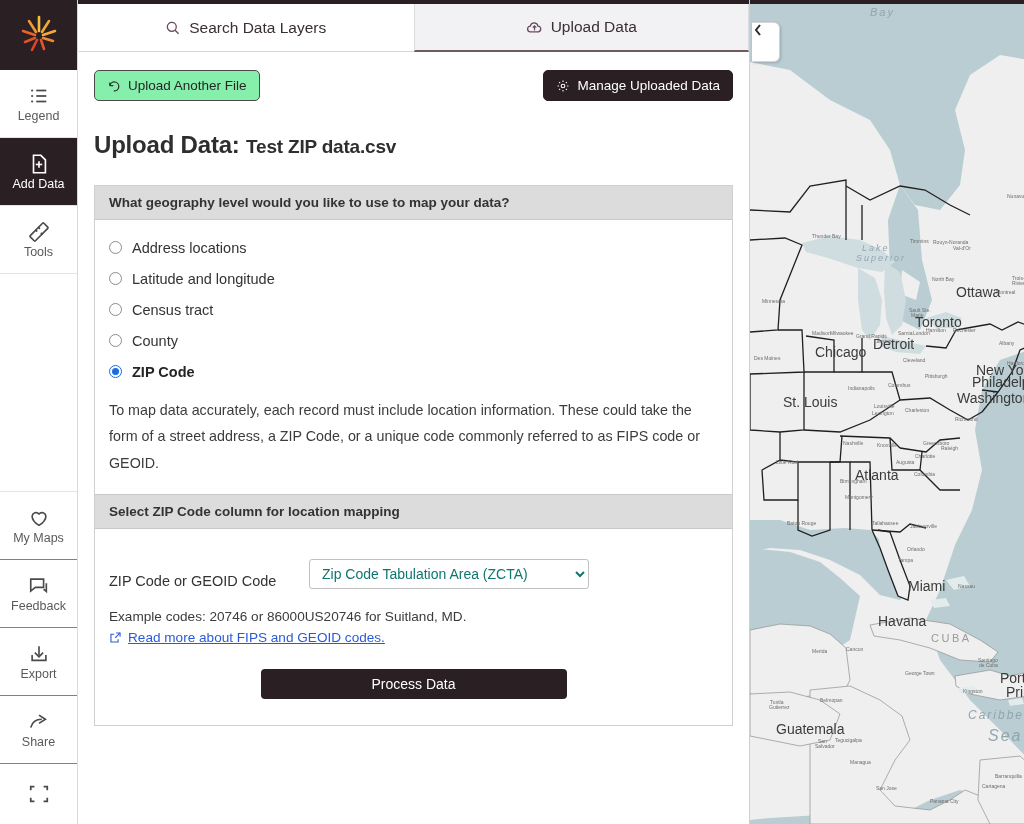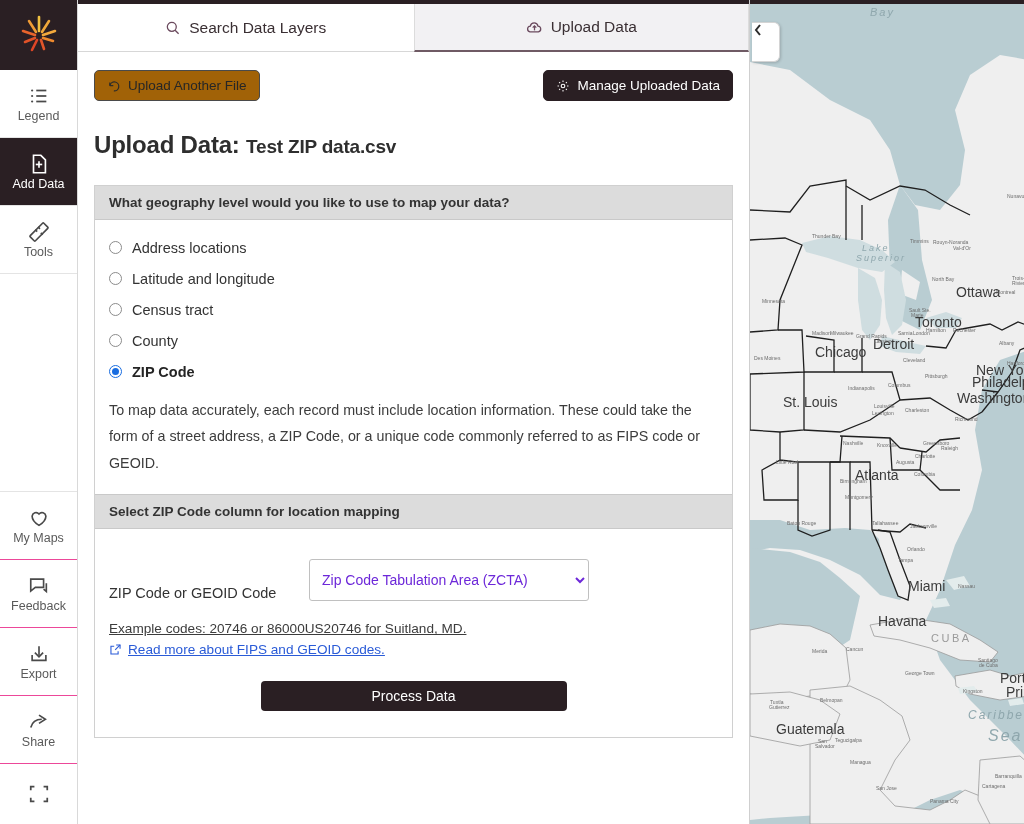--- a/index.html
+++ b/index.html
@@ -67,21 +67,21 @@
   .btnrow {
     display:flex; justify-content:space-between; align-items:center;
     padding:18px 16px 0 16px;
   }
   .btn {
     display:inline-flex; align-items:center; gap:7px;
     font-size:13.5px; cursor:pointer;
     border-radius:5px; padding:7px 12px;
     font-family:"Liberation Sans", sans-serif;
   }
-  .btn-outline { background:#a16207; border:1px solid #4a4a4a; color:#262626; }
+  .btn-outline { background:#86efac; border:1px solid #4a4a4a; color:#262626; }
   .btn-dark { background:#2a1f23; border:1px solid #2a1f23; color:#ffffff; }
 
   h1.page-title {
     margin:30px 0 0 16px;
     font-size:24px; font-weight:bold; color:#2e2e2e;
     letter-spacing:-0.2px;
   }
   h1.page-title .fname { font-size:19px; font-weight:bold; }
 
   .card {
@@ -114,26 +114,26 @@
   .radio-row.sel .rlbl { font-weight:bold; color:#242424; }
 
   .helptext {
     font-size:14.3px; line-height:1.85; color:#3c3c3c;
     margin:10px 0 14px 0;
   }
 
   .field-row { display:flex; align-items:flex-end; padding:18px 0 6px 0; }
   .field-label { font-size:14.5px; color:#333; width:200px; }
   select.zsel {
-    width:280px; height:42px;
+    width:280px; height:30px;
     font-size:14px; font-family:"Liberation Sans", sans-serif;
-    padding:2px 8px; color:#6d28d9;
+    padding:2px 8px; color:#0f766e;
     border:1px solid #c0c0c0; border-radius:3px; background:#fff;
   }
-  .example { font-size:13.6px; color:#3c3c3c; margin:14px 0 6px 0;text-decoration:underline; }
+  .example { font-size:13.6px; color:#3c3c3c; margin:14px 0 6px 0; }
   .link {
     display:inline-flex; align-items:center; gap:6px;
     color:#2a5bd7; font-size:13.6px; text-decoration:underline;
     cursor:pointer;
   }
   .process-wrap { display:flex; justify-content:center; padding:22px 0 22px 0; }
   .process-btn {
     background:#2a1f23; color:#fff; border:none; border-radius:4px;
     width:306px; height:30px; font-size:14px; cursor:pointer;
     font-family:"Liberation Sans", sans-serif;

